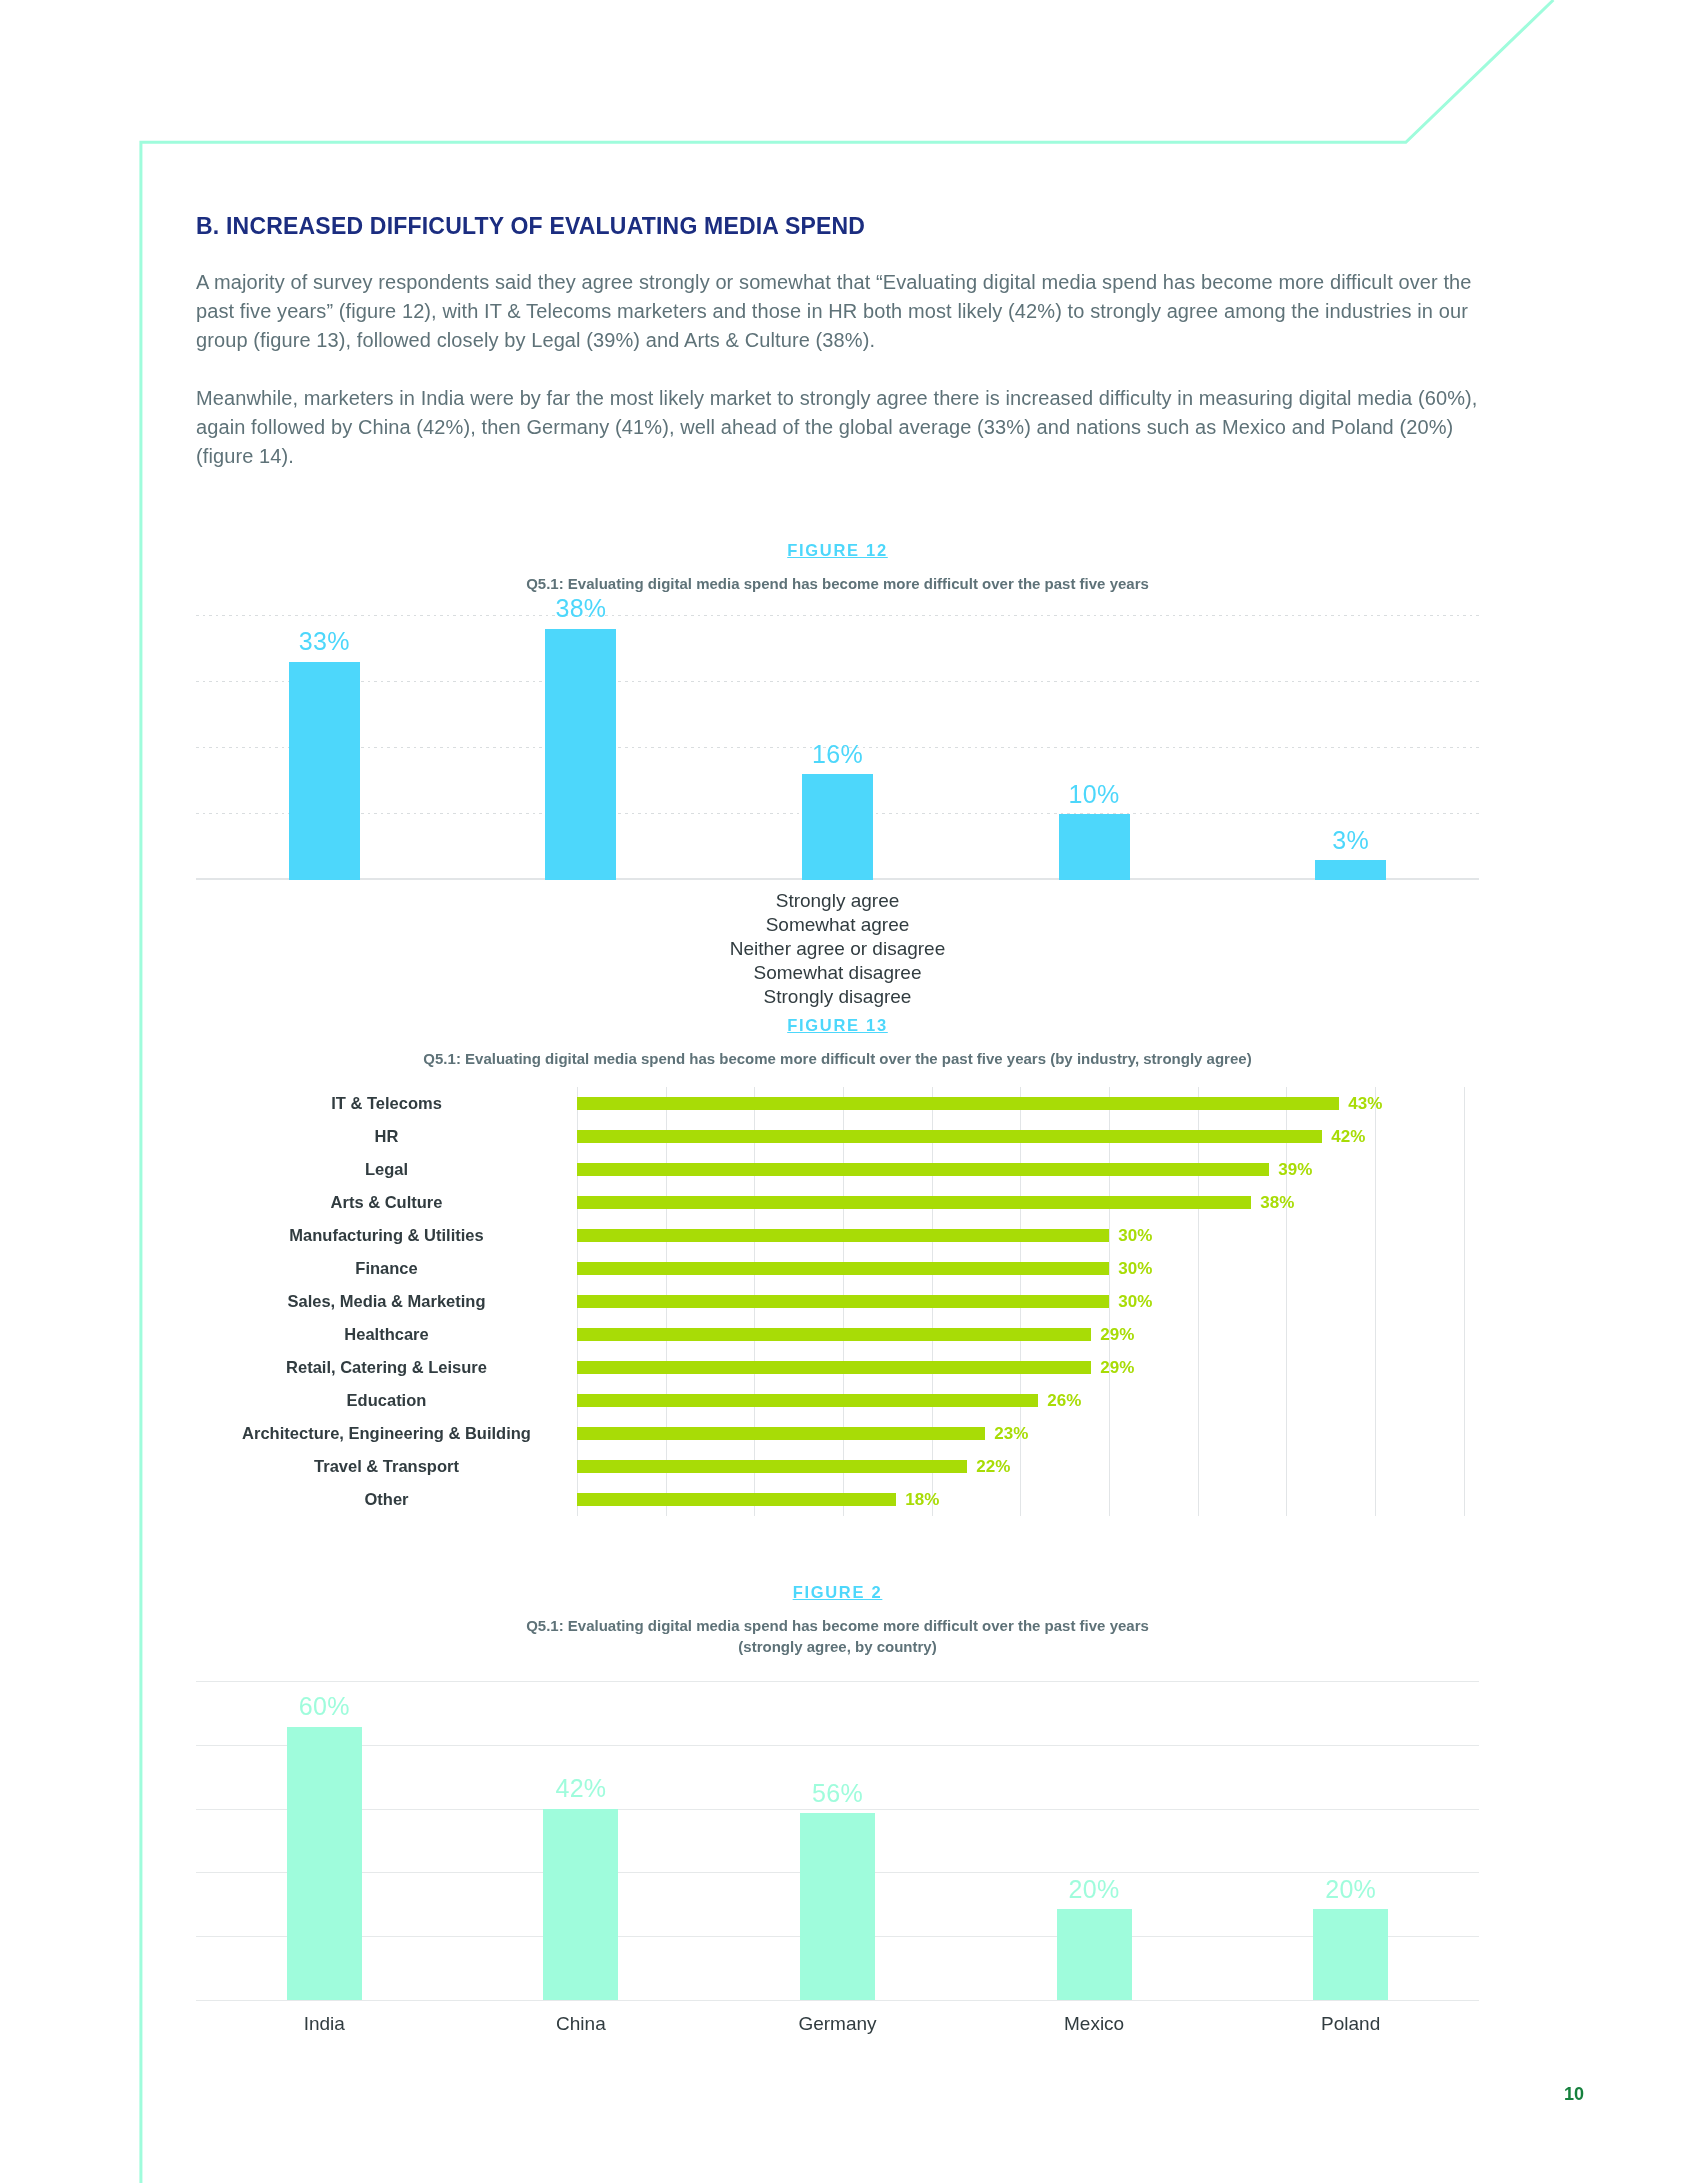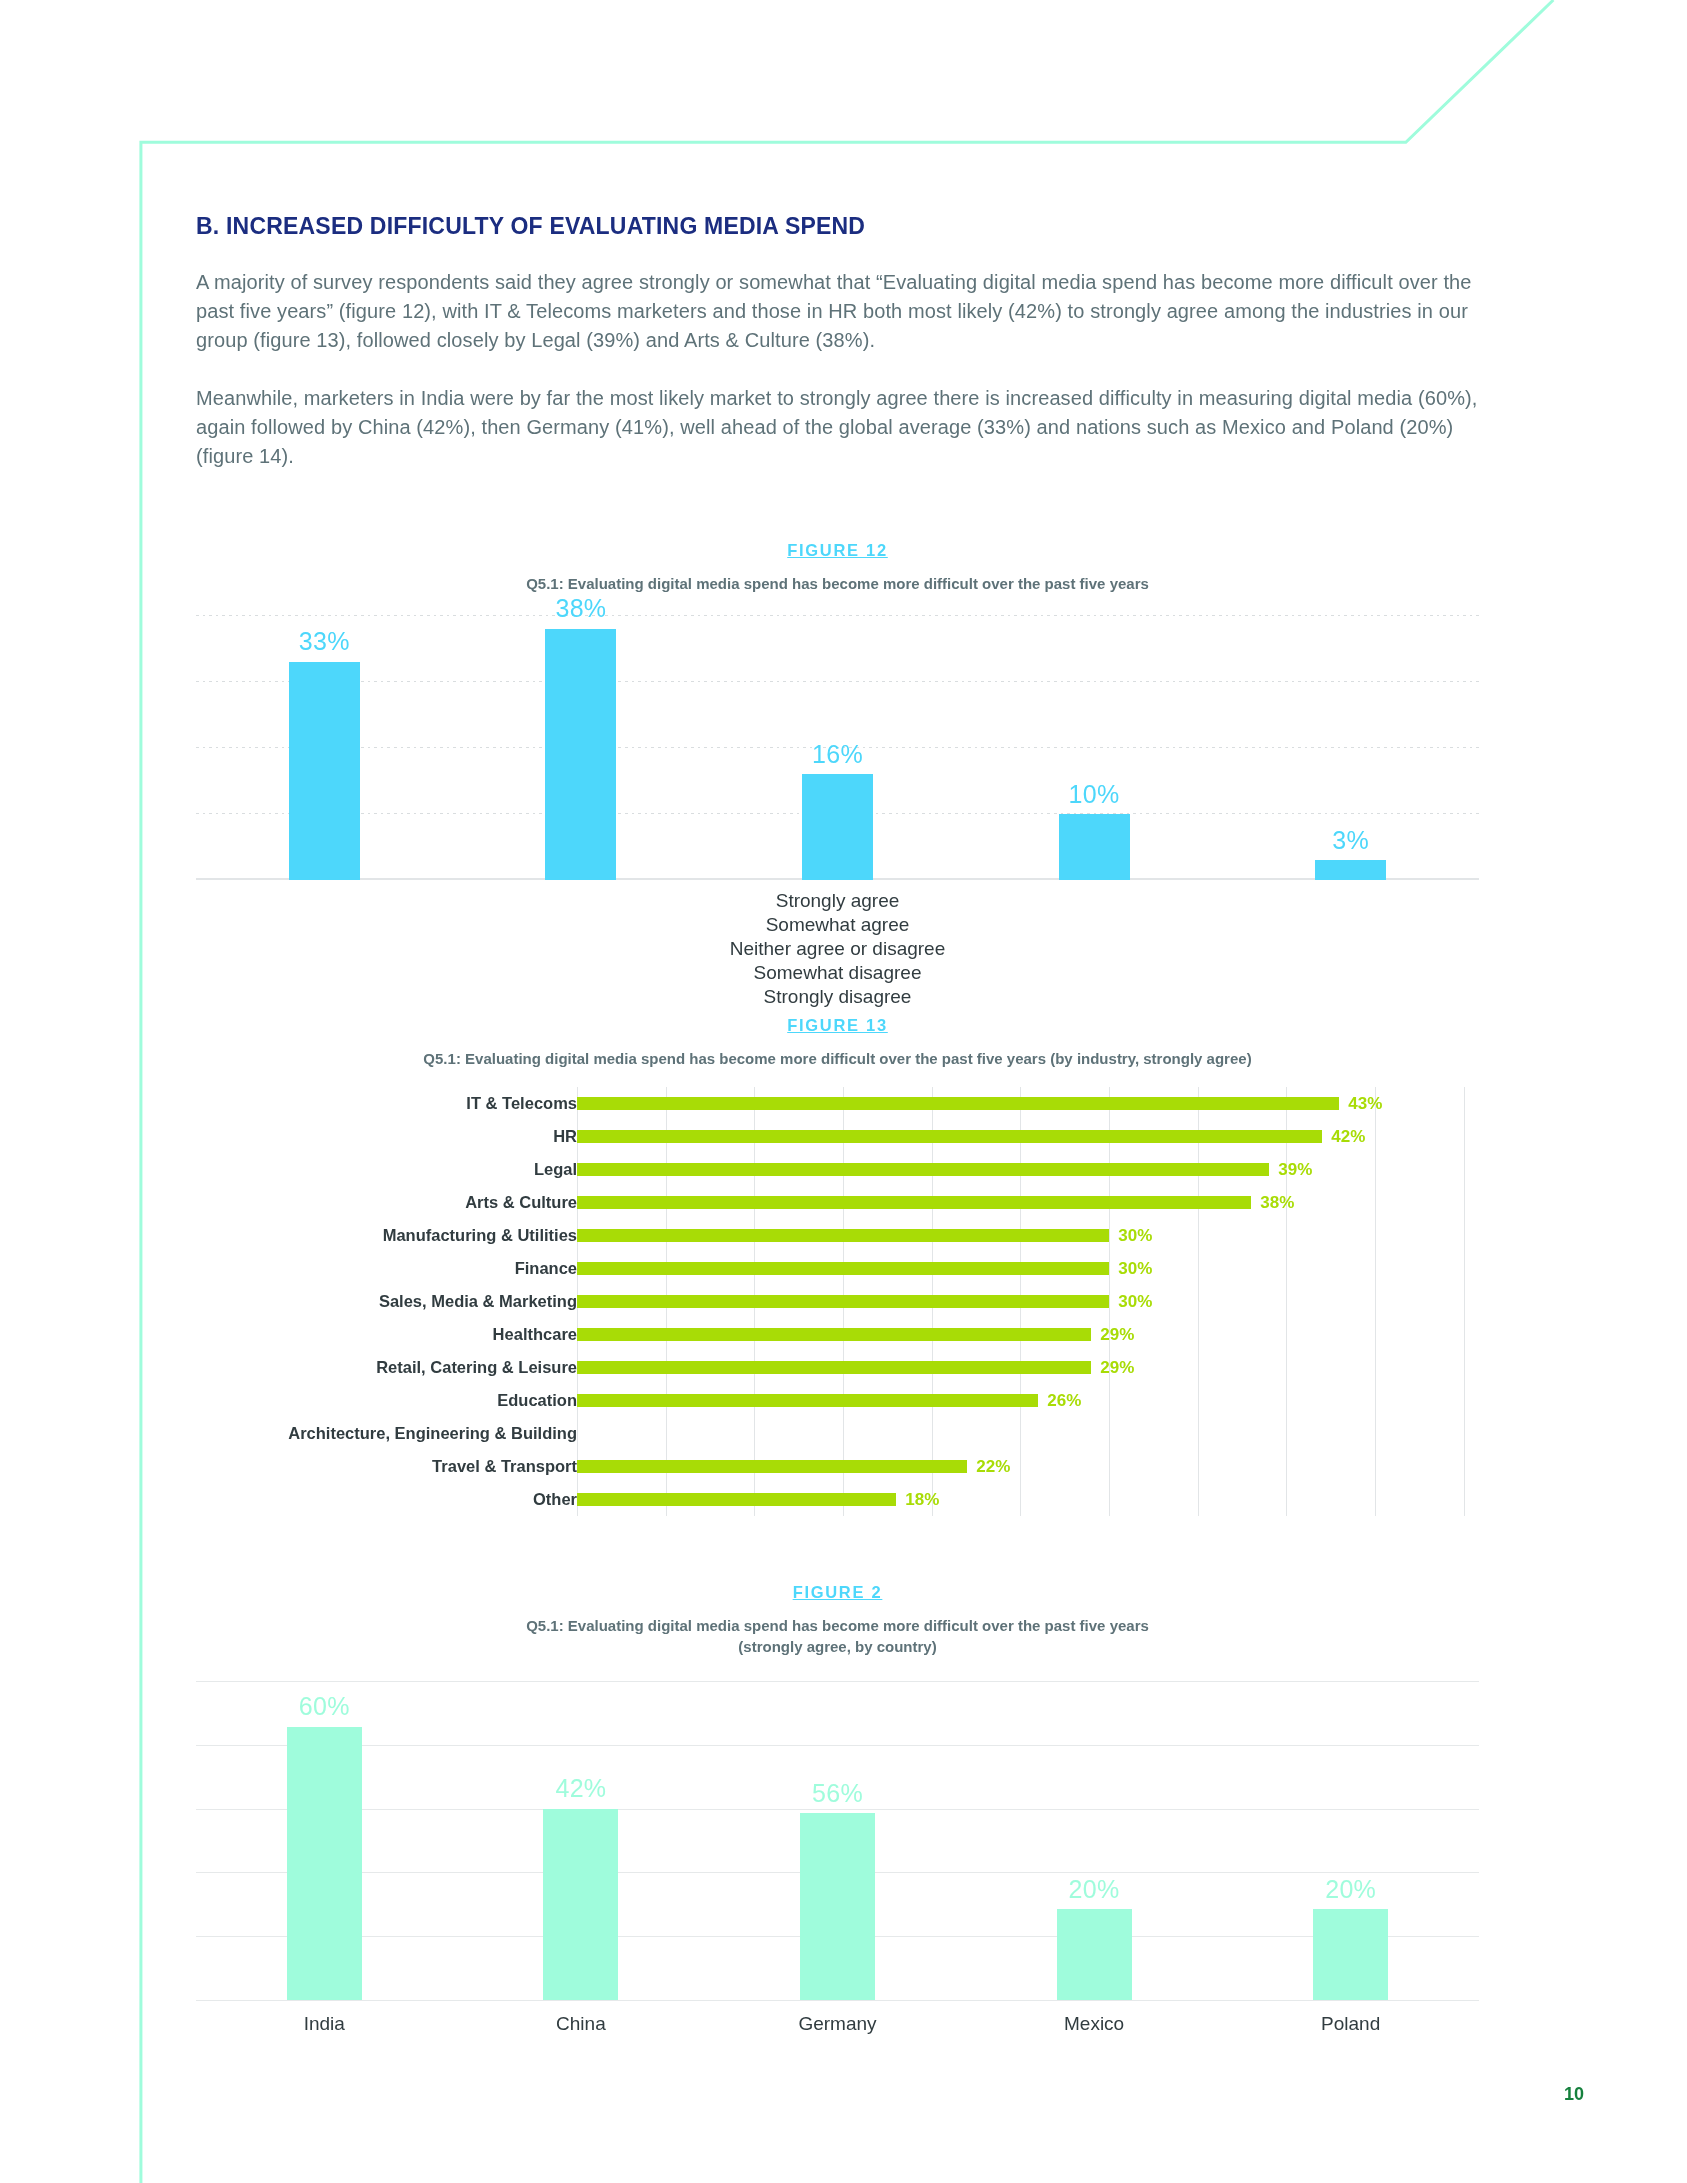--- a/index.html
+++ b/index.html
@@ -143,21 +143,21 @@
     width: 1283px;
   }
   #fig13-rows { position: relative; z-index: 2; }
   .h13-row {
     display: flex;
     align-items: center;
     height: 33px;
   }
   .h13-label {
     width: 381px;
-    text-align: right;
+    text-align: center;
     padding-right: 0;
     font-size: 16.5px;
     font-weight: bold;
     color: #313c40;
     white-space: nowrap;
   }
   .h13-track {
     position: relative;
     flex: 1;
     height: 100%;
@@ -396,20 +396,24 @@
           </div>
           <div class="h13-row">
             <div class="h13-label">Education</div>
             <div class="h13-track">
               <div class="h13-bar" style="width: 461px; background: rgb(168, 220, 6);"></div>
               <div class="h13-val" style="color: rgb(168, 220, 6);">26%</div>
             </div>
           </div>
           <div class="h13-row">
             <div class="h13-label">Architecture, Engineering &amp; Building</div>
+            <div class="h13-track">
+              <div class="h13-bar" style="width: 408px; background: rgb(168, 220, 6);"></div>
+              <div class="h13-val" style="color: rgb(168, 220, 6);">23%</div>
+            </div>
           </div>
           <div class="h13-row">
             <div class="h13-label">Travel &amp; Transport</div>
             <div class="h13-track">
               <div class="h13-bar" style="width: 390px; background: rgb(168, 220, 6);"></div>
               <div class="h13-val" style="color: rgb(168, 220, 6);">22%</div>
             </div>
           </div>
           <div class="h13-row">
             <div class="h13-label">Other</div>

